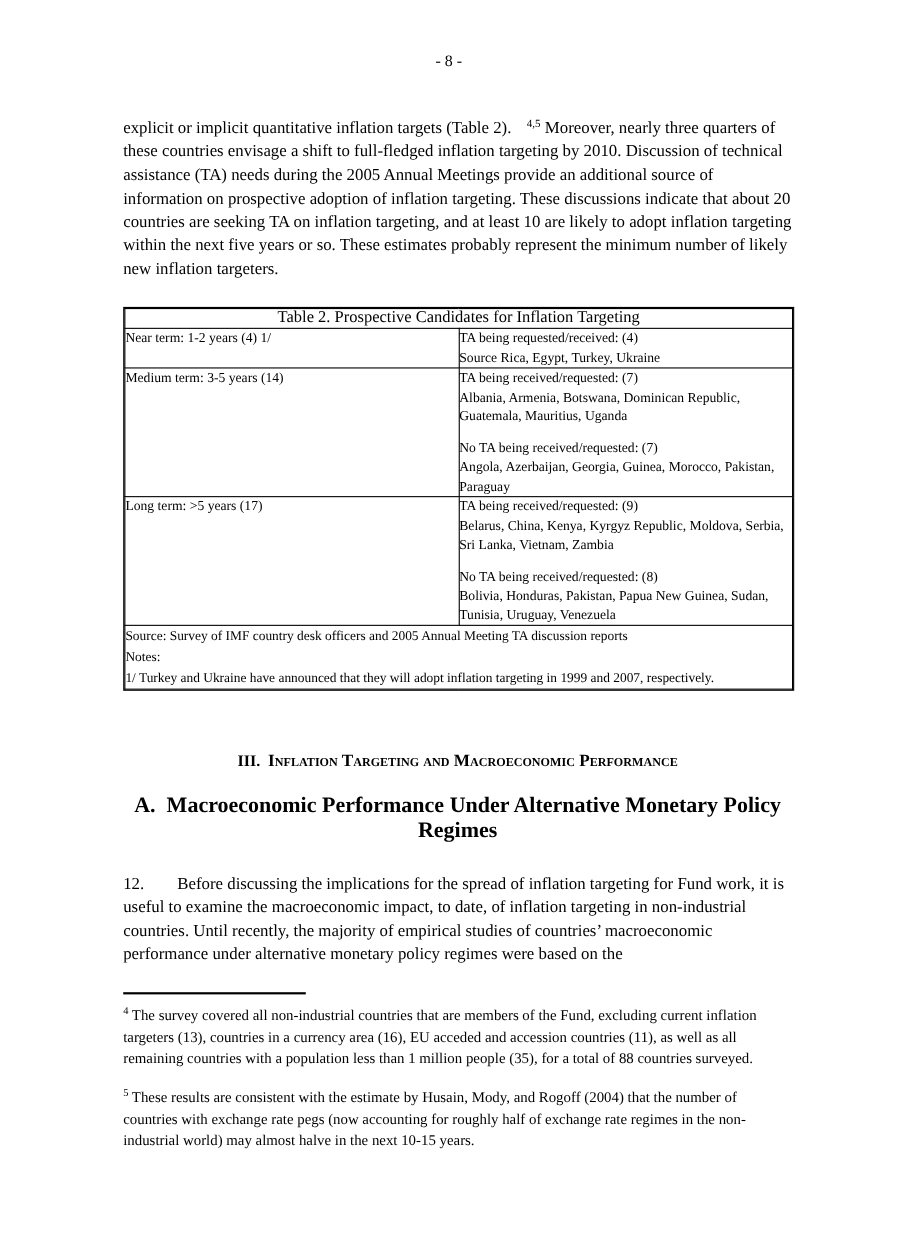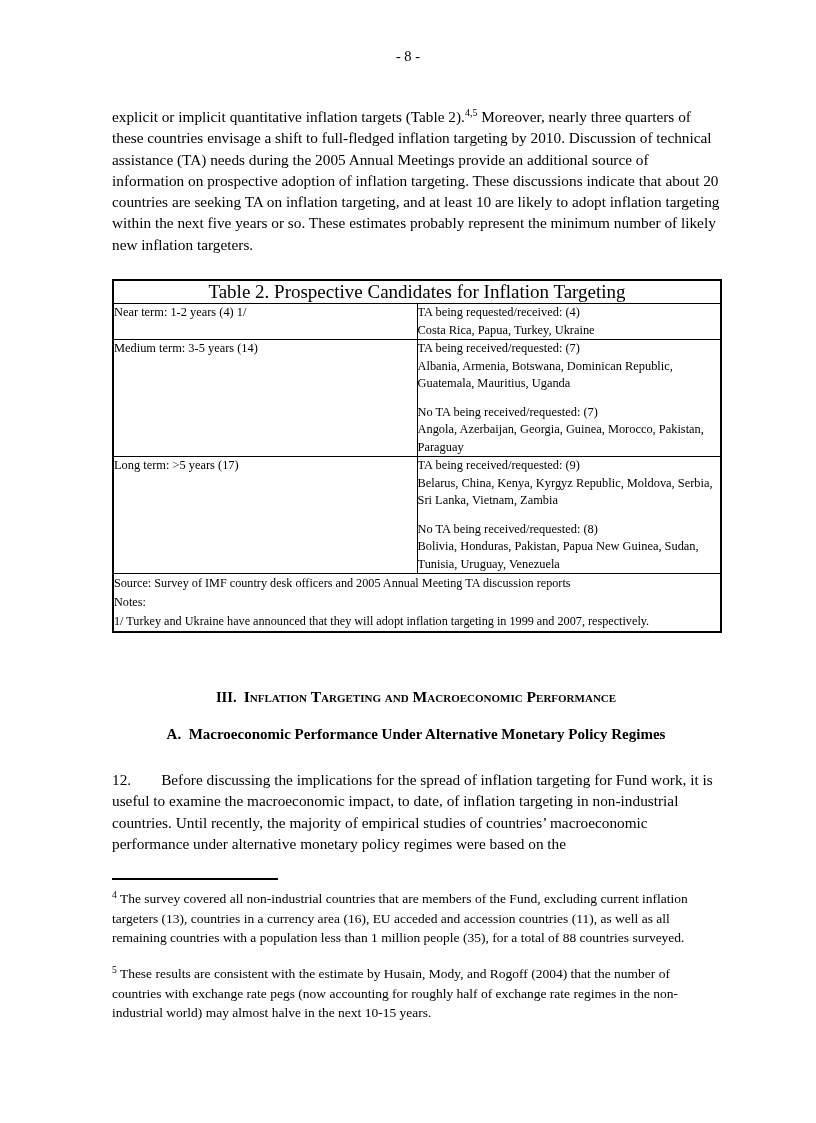--- a/index.html
+++ b/index.html
@@ -33,20 +33,21 @@
   p.body {
     margin: 0;
     font-size: 15.3px;
     line-height: 21.3px;
     text-align: left;
   }
   sup.fn-ref {
     font-size: 10px;
     vertical-align: super;
     line-height: 0;
+    margin-left: 14px;
   }
 
   
   .table-wrap {
     margin-top: 24px;
     border: 1.3px solid #000;
     border-collapse: collapse;
     width: 608px;
   }
   table.t2 {
@@ -54,21 +55,21 @@
     width: 100%;
     table-layout: fixed;
   }
   table.t2 td {
     border: 1.3px solid #000;
     vertical-align: top;
     padding: 0;
   }
   td.title-cell {
     text-align: center;
-    font-size: 19px;
+    font-size: 15px;
     padding: 21px 6px 22px 6px;
   }
   td.label-cell {
     width: 116px;
     font-size: 12.4px;
     line-height: 17.5px;
     padding: 8px 6px 9px 7px;
   }
   td.content-cell {
     font-size: 12.4px;
@@ -105,21 +106,21 @@
     font-variant: small-caps;
     font-size: 15.6px;
   }
   .heading-3 .numeral {
     font-size: 14.6px;
   }
   .heading-a {
     margin: 0;
     padding-top: 20px;
     text-align: center;
-    font-size: 15px;
+    font-size: 20px;
     font-weight: bold;
   }
   .para-12 {
     margin: 0;
     padding-top: 26px;
     font-size: 15.3px;
     line-height: 21.3px;
   }
   .para-12 b { font-weight: normal; margin-top: 21px; }
   .indent { display: inline-block; width: 30px; }
@@ -160,21 +161,21 @@
         <tbody>
           <tr>
             <td class="title-cell" colspan="2">Table 2. Prospective Candidates for Inflation Targeting</td>
           </tr>
 
           <tr>
             <td class="label-cell">Near term: 1-2 years (4) 1/</td>
             <td class="content-cell">
               <div class="grp">
                 <div>TA being requested/received: (4)</div>
-                <div>Costa Rica, Papua, Turkey, Ukraine</div>
+                <div>Source Rica, Egypt, Turkey, Ukraine</div>
               </div>
             </td>
           </tr>
 
           <tr>
             <td class="label-cell">Medium term: 3-5 years (14)</td>
             <td class="content-cell">
               <div class="grp">
                 <div>TA being received/requested: (7)</div>
                 <div>Albania, Armenia, Botswana, Dominican Republic, Guatemala, Mauritius, Uganda</div>

